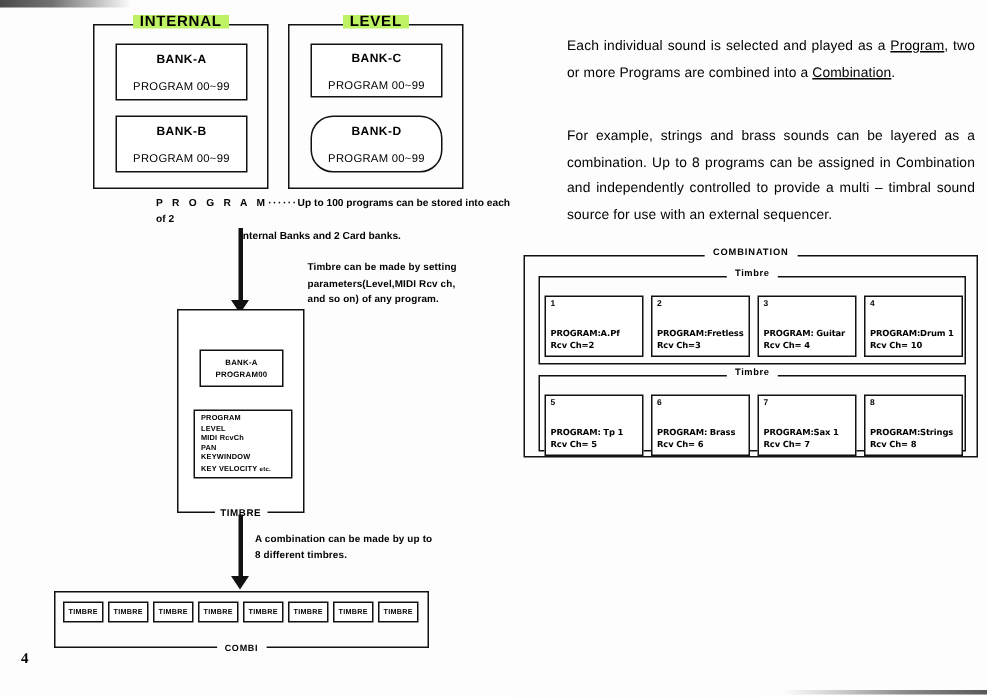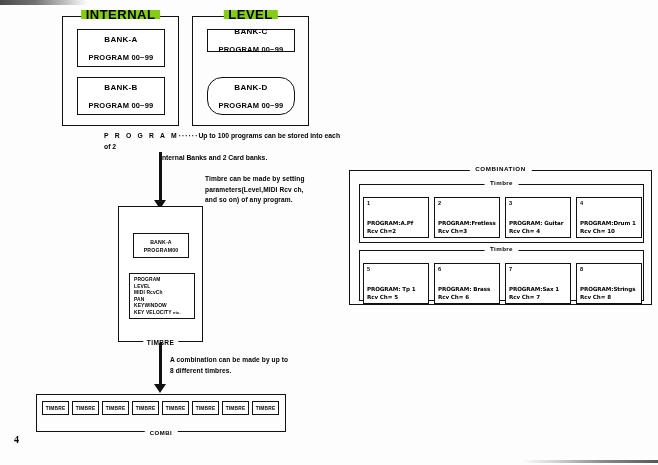--- a/index.html
+++ b/index.html
@@ -42,23 +42,23 @@
   .group {
     position: absolute;
     border: 1.5px solid #111;
     box-sizing: border-box;
   }
   .group > .group-label {
     position: absolute;
     top: -7px;
     left: 50%;
     transform: translateX(-50%);
-    background: #84cc16;
+    background: #bef264;
     padding: 0 5px;
-    font-size: 13px;
+    font-size: 10px;
     font-weight: bold;
     letter-spacing: .5px;
     white-space: nowrap;
     line-height: 9px;
   }
 
   
   .bank-box {
     position: absolute;
     border: 1.5px solid #111;
@@ -70,21 +70,21 @@
     gap: 9px;
     background: #fff;
   }
   .bank-name {
     font-size: 8px;
     font-weight: bold;
     letter-spacing: .3px;
   }
   .bank-range {
     font-size: 7.5px;
-    font-weight: bold;
+    font-weight: normal;
     letter-spacing: .2px;
   }
 
   
   .program-caption {
     position: absolute;
     left: 104px;
     top: 130px;
     width: 240px;
     font-size: 6.8px;
@@ -364,21 +364,21 @@
 
     <div class="bank-box" style="left:14px; top:60px; width:88px; height:38px;">
       <span class="bank-name">BANK-B</span>
       <span class="bank-range">PROGRAM 00~99</span>
     </div>
   </div>
 
   <div class="group" style="left:192px; top:16px; width:117px; height:110px;">
     <span class="group-label">LEVEL</span>
 
-    <div class="bank-box" style="left:14px; top:12px; width:88px; height:23px;">
+    <div class="bank-box" style="left:14px; top:12px; width:88px; height:36px;">
       <span class="bank-name">BANK-C</span>
       <span class="bank-range">PROGRAM 00~99</span>
     </div>
 
     <div class="bank-box" style="left:14px; top:60px; width:88px; height:38px;border-radius:15px;">
       <span class="bank-name">BANK-D</span>
       <span class="bank-range">PROGRAM 00~99</span>
     </div>
   </div>
 
@@ -433,21 +433,23 @@
       <div class="combi-cell">TIMBRE</div>
       <div class="combi-cell">TIMBRE</div>
       <div class="combi-cell">TIMBRE</div>
       <div class="combi-cell">TIMBRE</div>
       <div class="combi-cell">TIMBRE</div>
     </div>
   </div>
 
   <div class="page-number">4</div>
 
-
+  <div class="prose prose-1"><span>Each individual sound is selected and played as a </span><u>Program</u><span>, two or more Programs are combined into a </span><u>Combination</u><span>.</span></div>
+
+  <div class="prose prose-2">For example, strings and brass sounds can be layered as a combination.   Up to 8 programs can be assigned in Combination and independently controlled to provide a multi – timbral sound source for use with an external sequencer.</div>
 
   <div class="combination">
     <span class="group-label">COMBINATION</span>
 
     <div class="timbre-band band-1">
       <span class="band-label">Timbre</span>
       <div class="tcards">
 
         <div class="tcard">
           <div class="t-index">1</div>

